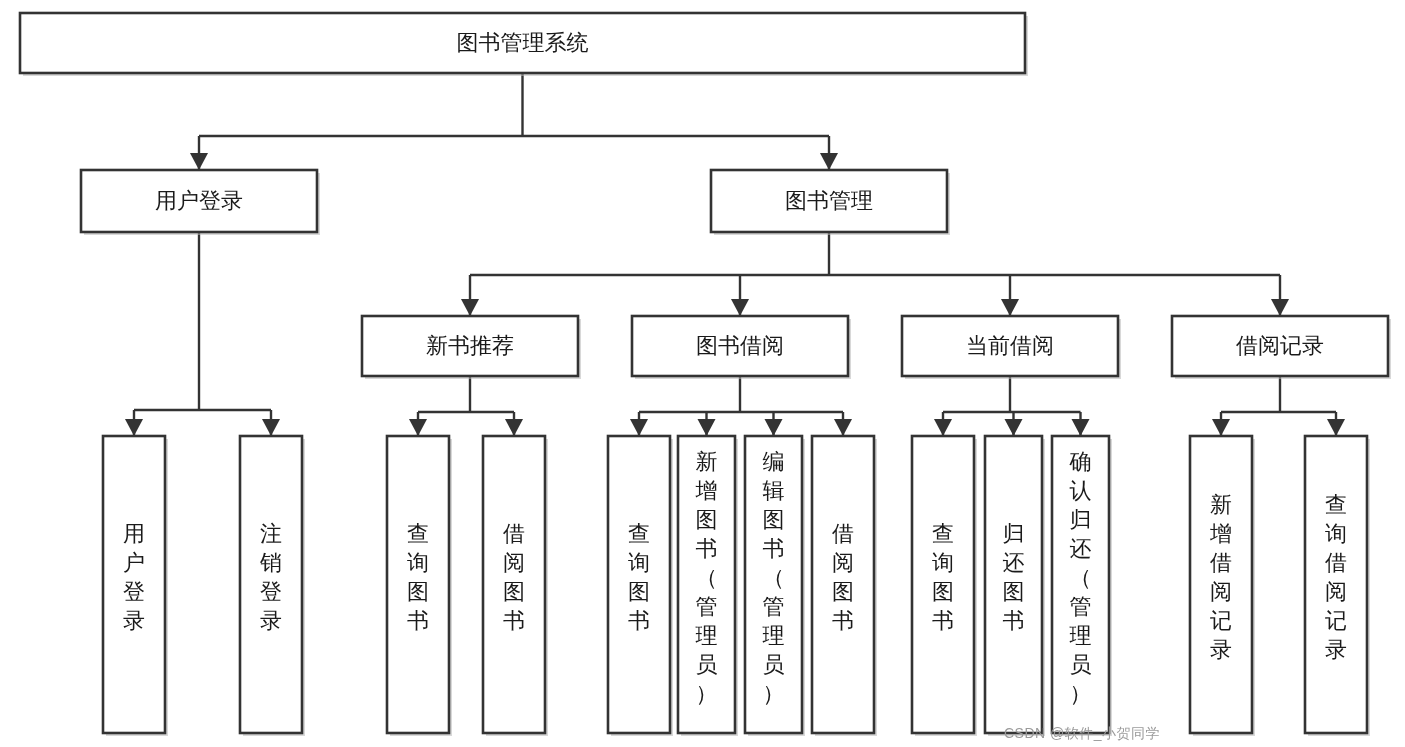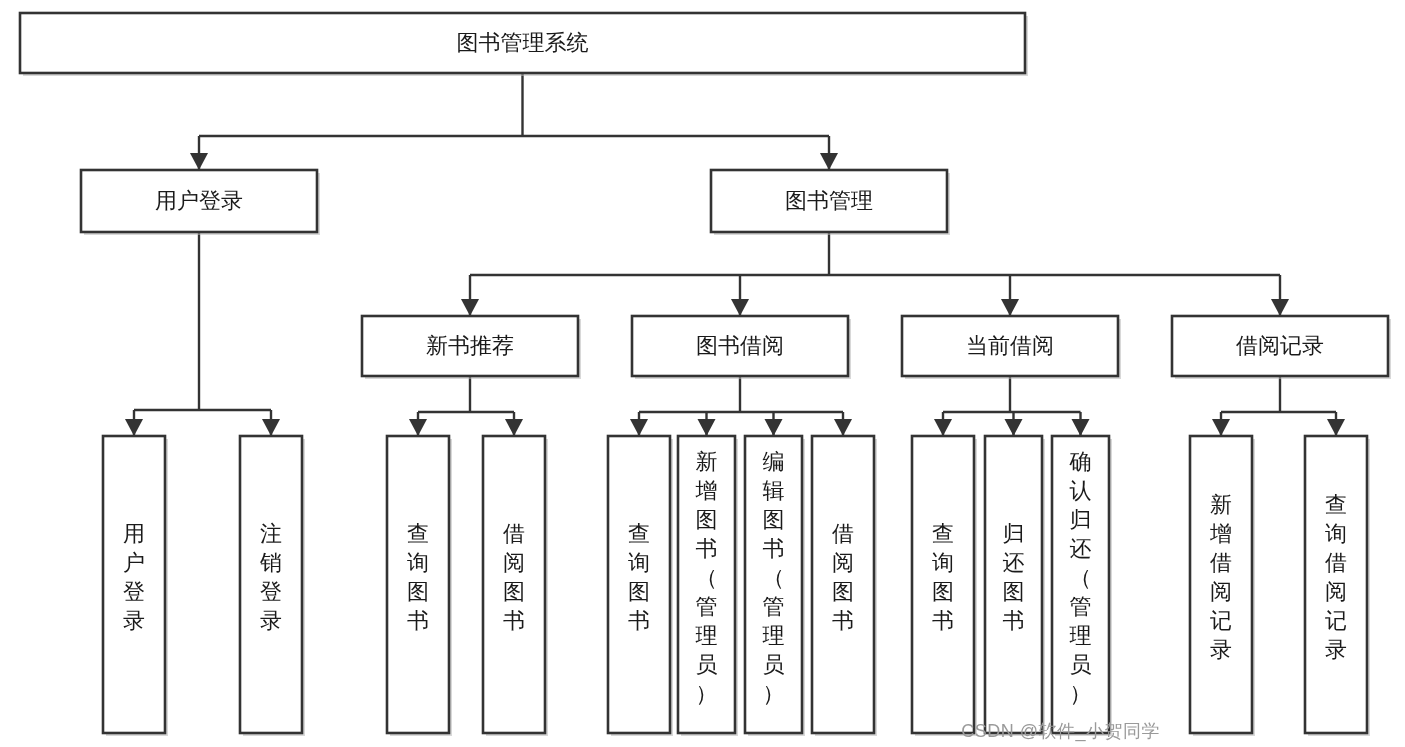--- a/index.html
+++ b/index.html
@@ -57,21 +57,21 @@
     font-family: "Liberation Sans", "DejaVu Sans", sans-serif;
     fill: #1a1a1a;
     font-size: 22px;
     text-anchor: middle;
   }
   .watermark {
     position: absolute;
     right: 8px;
     bottom: 4px;
     font-family: "Liberation Sans", "DejaVu Sans", sans-serif;
-    font-size: 18px;
+    font-size: 14px;
     color: #9a9a9a;
     letter-spacing: 0.5px;
     white-space: nowrap;
     pointer-events: none;
   }
 </style>
 </head>
 <body>
 
 <div id="diagram-root">

